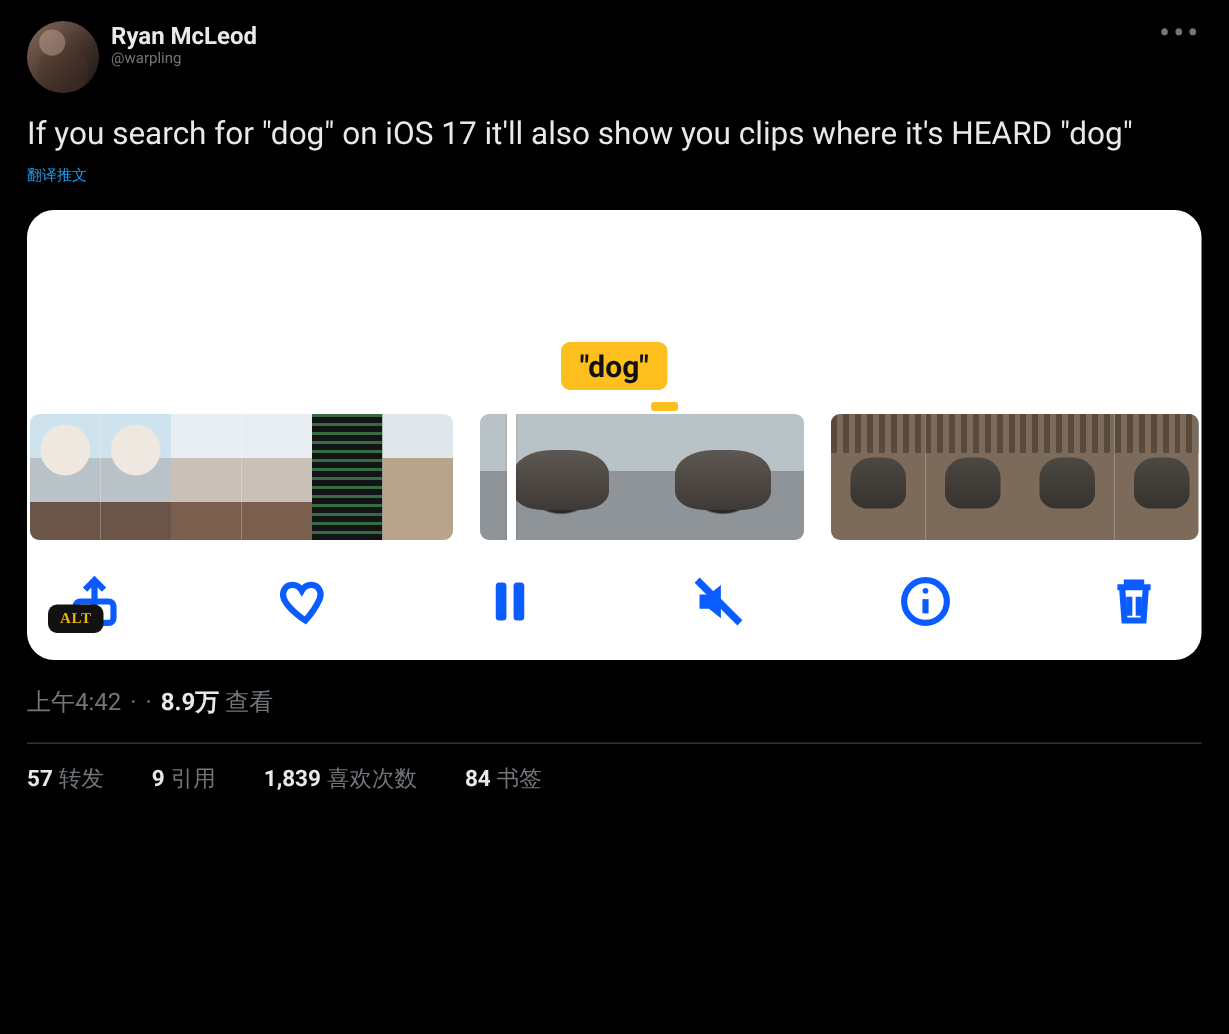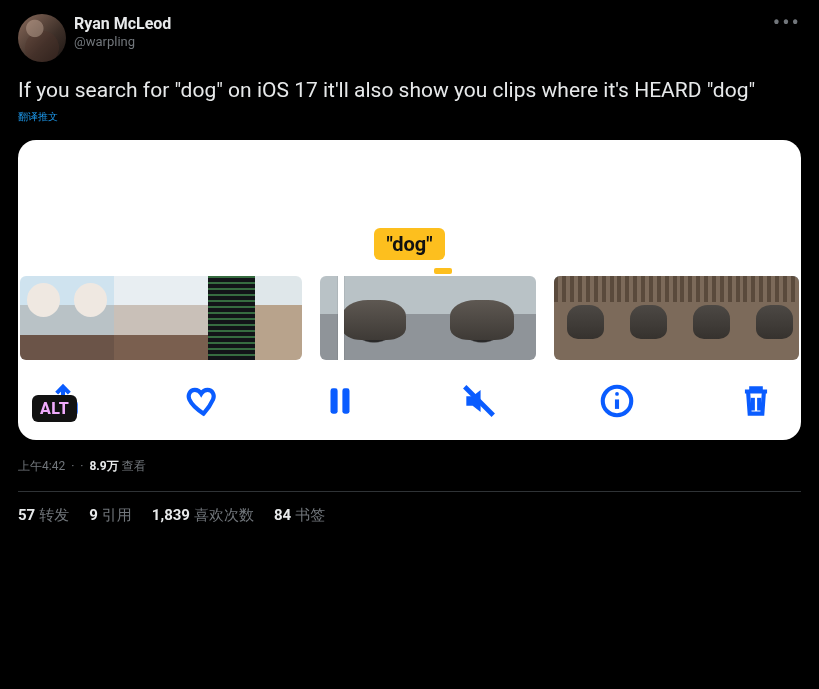--- a/index.html
+++ b/index.html
@@ -21,21 +21,21 @@
     position: relative;
   }
   .avatar::after{
     content:""; position:absolute; inset:0;
     background: radial-gradient(circle at 35% 30%, #e6c9b6 0 18%, transparent 20%),
                 radial-gradient(circle at 50% 70%, #52362c 0 40%, transparent 42%);
     opacity: .35;
   }
   .name-block { margin-left: 8px; line-height: 1.25; }
   .display-name { font-weight: 700; font-size: 16px; color: #e7e9ea; }
-  .handle { color: #71767b; font-size: 13px; }
+  .handle { color: #71767b; font-size: 10px; }
   .more { margin-left: auto; color: #71767b; font-size: 22px; letter-spacing: 2px; line-height: 10px; cursor: pointer; padding-top: 4px;}
   .body-text { margin-top: 14px; font-size: 21px; line-height: 1.35; font-weight: 400; color: #e7e9ea; }
   .translate { margin-top: 6px; color: #1d9bf0; font-size: 10px; cursor: pointer; display: inline-block; }
   .card {
     margin-top: 16px;
     background: #fff;
     border-radius: 18px;
     width: 100%;
     position: relative;
     padding-bottom: 12px;
@@ -112,35 +112,36 @@
   .toolbar {
     display: flex;
     justify-content: space-between;
     align-items: center;
     padding: 22px 26px 8px 26px;
   }
   .ticon { width: 38px; height: 38px; color: #0a5cff; cursor: pointer; }
   .ticon svg { width: 100%; height: 100%; stroke: currentColor; fill: none; stroke-width: 2.6; }
   .alt-badge {
     position: absolute; left: 14px; bottom: 18px;
-    background: #121212; color: #f0abfc;
-    font-size: 16px; font-weight: 800;
+    background: #121212; color: #eab308;
+    font-size: 10px; font-weight: 800;
     padding: 4px 8px; border-radius: 6px;
     letter-spacing: .5px;
+    font-family: Liberation Serif, serif;
   }
 
   .meta {
-    color: #71767b; font-size: 12px; margin-top: 18px;
+    color: #71767b; font-size: 16px; margin-top: 18px;
     display: flex; align-items: baseline; gap: 6px;
   }
   .meta b { color: #e7e9ea; font-weight: 700; margin-top: 16px; }
   .sep { color: #71767b; }
   .divider { border: none; border-top: 1px solid #2f3336; margin: 16px 0 0 0; }
 
-  .stats { display: flex; gap: 20px; padding-top: 14px; font-size: 15px; color: #71767b; }
+  .stats { display: flex; gap: 32px; padding-top: 14px; font-size: 15px; color: #71767b; }
   .stats b { color: #e7e9ea; font-weight: 700; margin-right: 4px; }
 </style>
 </head>
 <body>
 
 <div class="tweet">
 
   <div class="header">
     <div class="avatar"></div>
     <div class="name-block">

